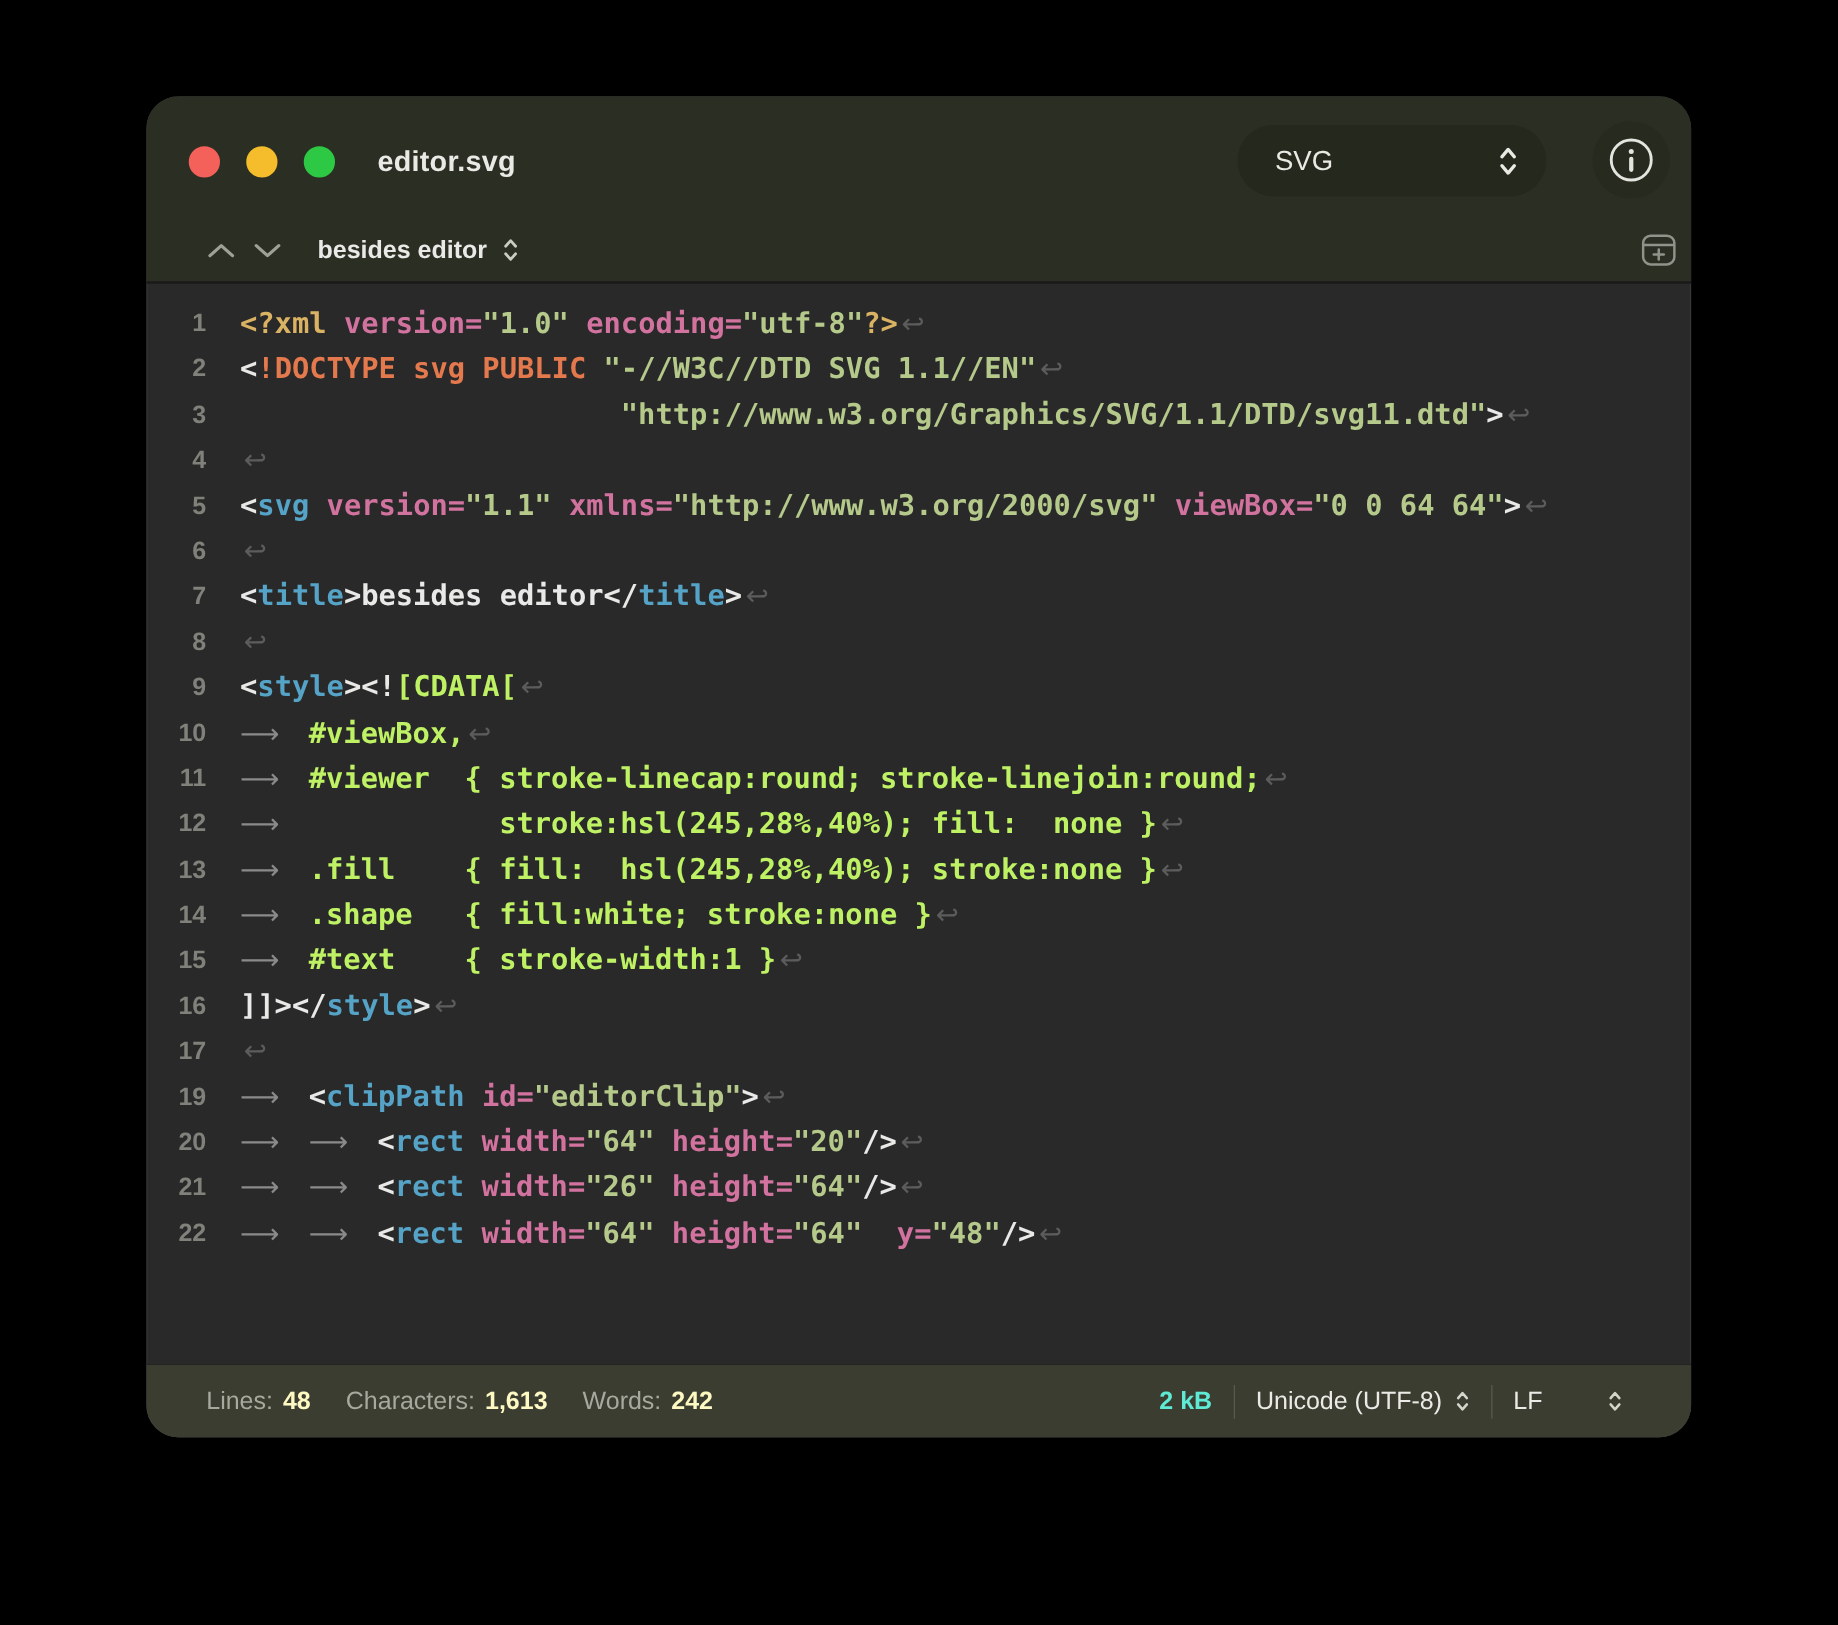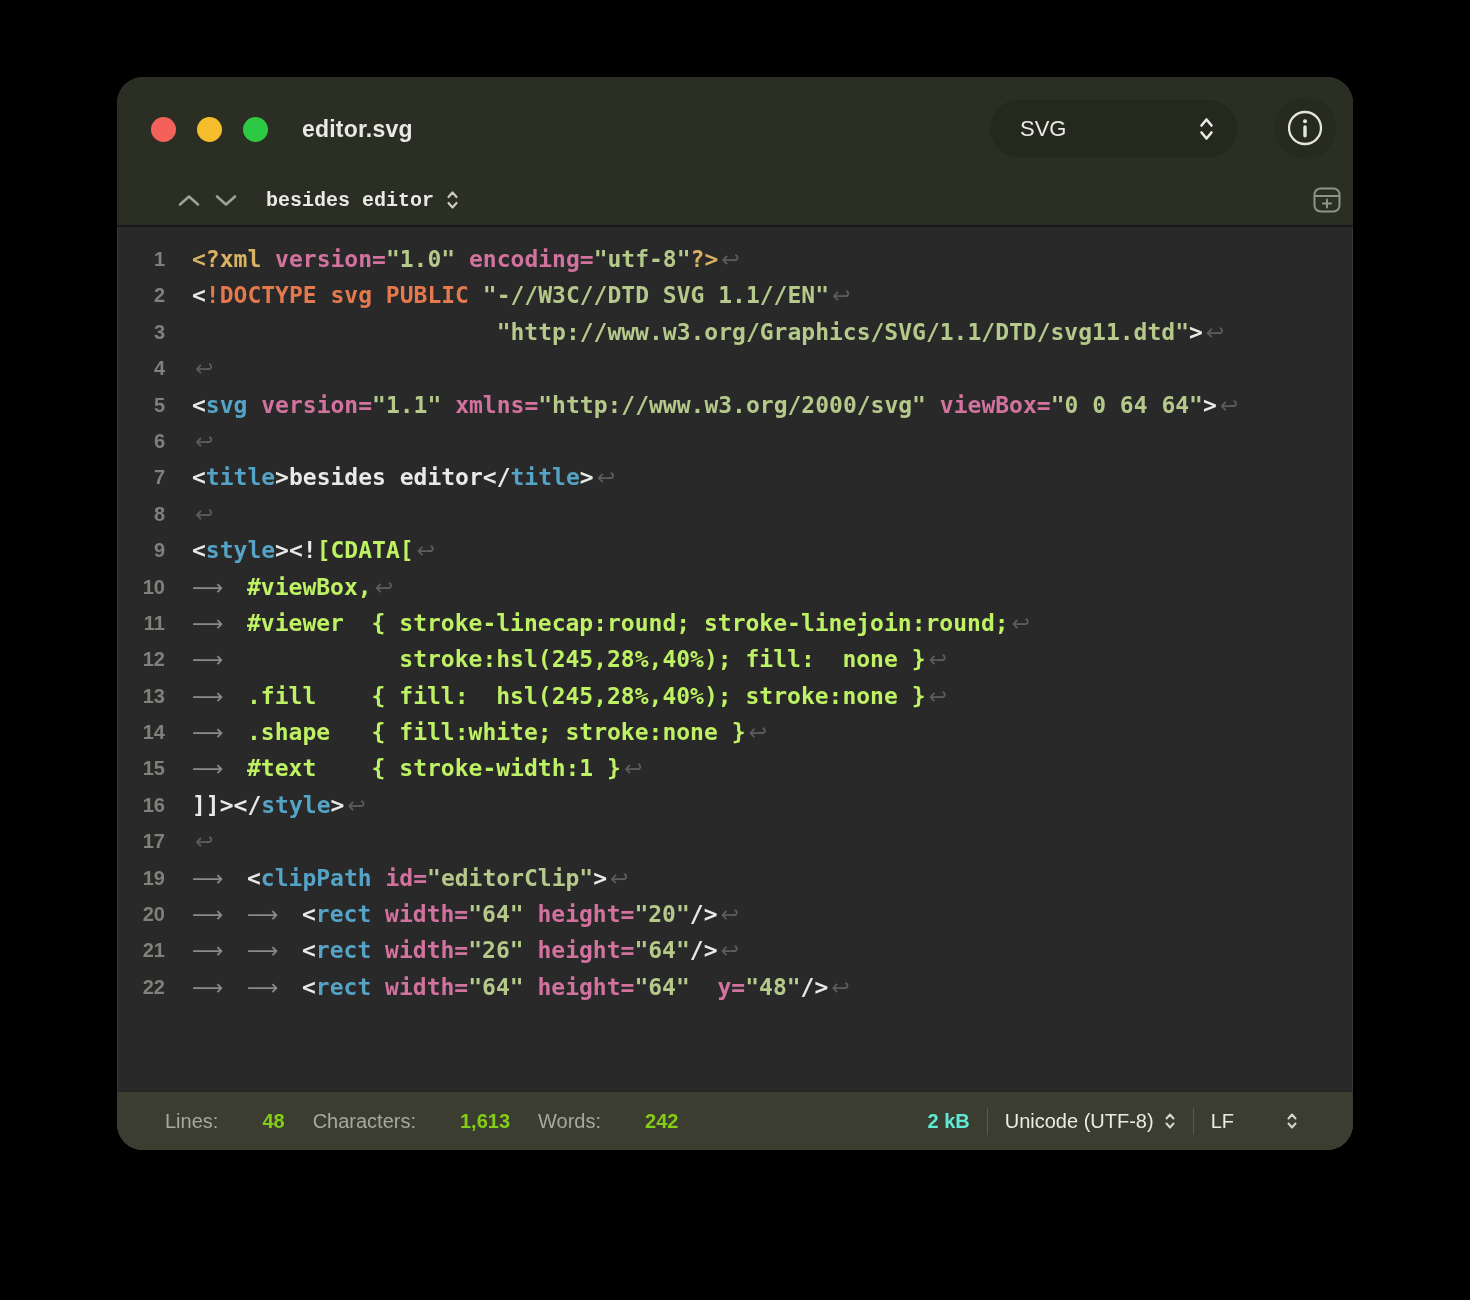--- a/index.html
+++ b/index.html
@@ -29,21 +29,21 @@
     color:#e9eae4; font-size:22px;
   }
   .syntax-popup .chev { margin-left:auto; }
 
   .info-button {
     position:absolute; left:1157px; top:20px; width:62px; height:62px;
     border-radius:50%; background:#272b1f;
     display:flex; align-items:center; justify-content:center;
   }
 
-  .navbar { height:44px; display:flex; align-items:center; padding:0 8px 6px 60px;font-family:Liberation Mono, monospace; }
+  .navbar { height:44px; display:flex; align-items:center; padding:0 8px 6px 48px; }
   .navchev { flex:none; }
   .navchev + .navchev { margin-left:13px; }
   .outline-popup { display:flex; align-items:center; margin-left:28px; }
   .outline-popup .olabel { font-size:20px; font-weight:bold; color:#e9e9e7; }
   .outline-popup .chev { margin-left:12px; }
   .split-btn { margin-left:auto; display:flex; align-items:center; justify-content:center; width:36px; height:32px; }
 
   
   .editor {
     flex:1; padding-top:14px; overflow:hidden;
@@ -67,23 +67,23 @@
   .tok-doctype { color:#e5794e; }
   .tok-tab  { color:#8a8a8a; display:inline-block; width:55px; font-family:"DejaVu Sans", sans-serif; font-weight:400; font-size:22px; }
   .tok-ret  { color:#5c5c5c; font-family:"DejaVu Sans", sans-serif; font-weight:400; font-size:22px; margin-left:3px; }
 
   
   .statusbar {
     flex:none; height:59px; background:#3a3d30; border-top:1px solid #232323;
     display:flex; align-items:center; padding:0 55px 0 48px;
     font-size:20px; color:#a6a99d;
   }
-  .sb-pair { display:flex; align-items:baseline; margin-right:28px;gap:36px; }
+  .sb-pair { display:flex; align-items:baseline; margin-right:28px; }
   .sb-label { color:#a6a99d; }
-  .sb-value { color:#84cc16; font-weight:bold; margin-left:8px; }
+  .sb-value { color:#fef9c3; font-weight:bold; margin-left:8px; }
   .sb-right { margin-left:auto; display:flex; align-items:center; }
   .sb-size { color:#5eead4; font-weight:bold; }
   .sb-div { width:1px; height:27px; background:#585b4c; margin:0 17px; }
   .sb-popup { display:flex; align-items:center; color:#eceae6; }
   .sb-popup .chev { margin-left:10px; }
   .sb-popup .spacer { width:42px; }
 </style>
 </head>
 <body>
 

